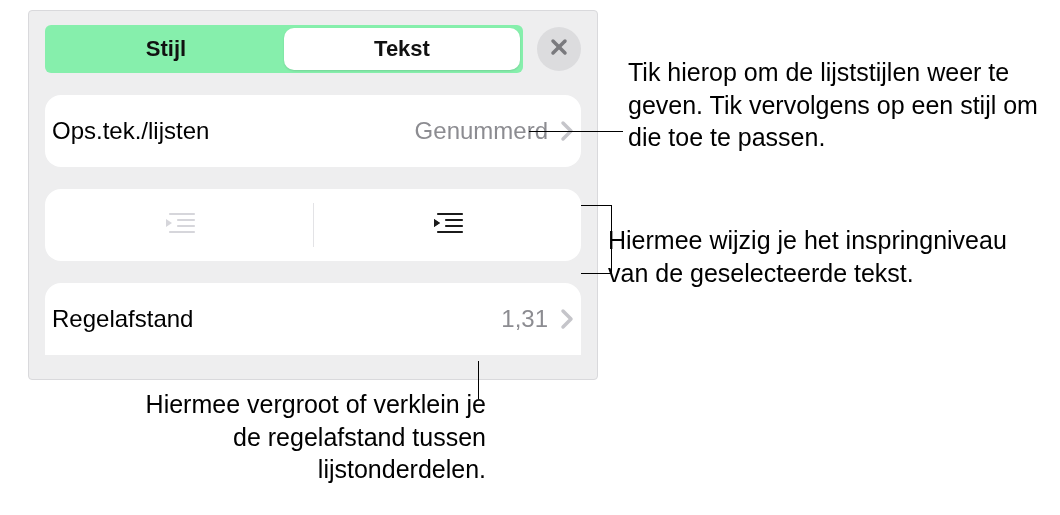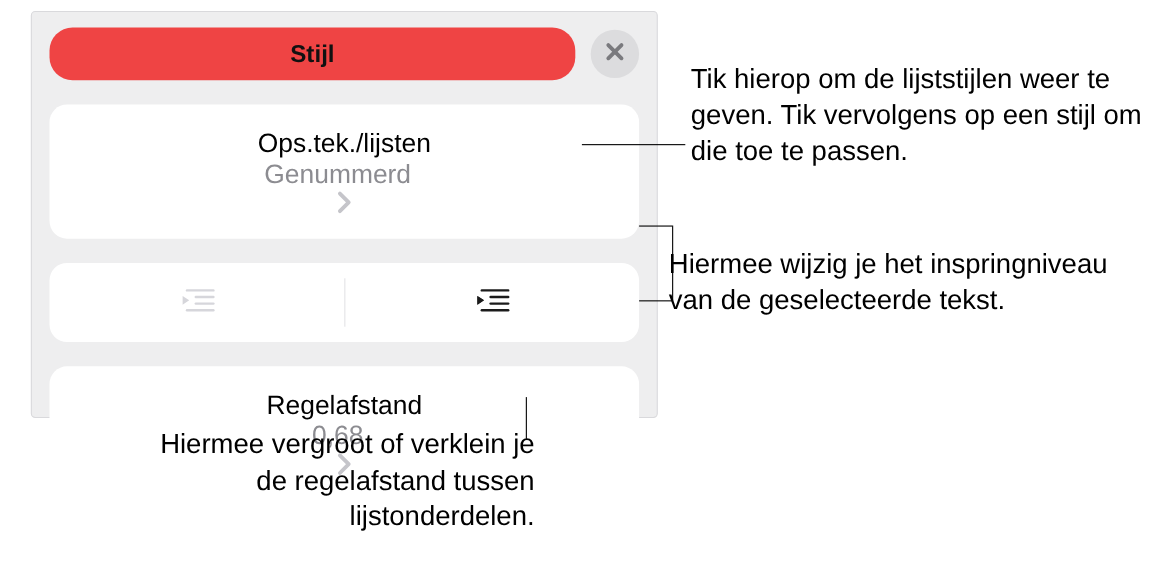--- a/index.html
+++ b/index.html
@@ -24,22 +24,22 @@
   }
   .header-row {
     display: flex;
     align-items: center;
     gap: 14px;
     margin-bottom: 22px;
   }
   .tabs {
     flex: 1;
     display: flex;
-    background: #ef4444;
-    border-radius: 21px;
+    background: #86efac;
+    border-radius: 6px;
     padding: 3px;
   }
   .tab {
     flex: 1;
     text-align: center;
     font-size: 22px;
     font-weight: 600;
     color: #111;
     padding: 8px 0;
     border-radius: 10px;
@@ -61,21 +61,20 @@
   }
   .close-btn svg { stroke: #7a7a7e; stroke-width: 3.5; stroke-linecap: round; }
   .row {
     background: #ffffff;
     border-radius: 16px;
     padding: 22px 7px;
     display: flex;
     align-items: center;
     margin-bottom: 22px;
     font-size: 24px;
-    flex-direction: column;
   }
   .row-label { color: #000; flex: 1; }
   .row-value { color: #8c8c91; margin-right: 12px; font-weight: 400; }
   .chevron { display: inline-flex; }
   .chevron svg { stroke: #c5c5ca; stroke-width: 3.5; fill: none; stroke-linecap: round; stroke-linejoin: round; }
   .indent-row {
     background: #ffffff;
     border-radius: 16px;
     margin-bottom: 22px;
     display: flex;
@@ -113,20 +112,21 @@
     background: #000;
   }
 </style>
 </head>
 <body>
 
 <div class="panel">
   <div class="header-row">
     <div class="tabs">
       <div class="tab">Stijl</div>
+      <div class="tab active">Tekst</div>
     </div>
     <div class="close-btn">
       <span>
         <svg width="18" height="18" viewBox="0 0 18 18">
             <line x1="3" y1="3" x2="15" y2="15"></line>
             <line x1="15" y1="3" x2="3" y2="15"></line>
           </svg>
       </span>
     </div>
   </div>
@@ -164,21 +164,21 @@
           <polygon points="2,13 8,9 8,17" stroke="none" transform="translate(2,0) scale(-1,1) translate(-10,0)"></polygon>
           <polygon points="4,13 10,9 10,17" stroke="none" transform="translate(0,0)" style="display:none"></polygon>
           <polygon points="4,9 10,13 4,17" stroke="none"></polygon>
         </svg>
       </span>
     </div>
   </div>
 
   <div class="row last">
     <span class="row-label">Regelafstand</span>
-    <span class="row-value">0,68</span>
+    <span class="row-value">1,31</span>
     <span class="chevron">
       <svg width="14" height="22" viewBox="0 0 14 22">
           <polyline points="3,3 11,11 3,19"></polyline>
         </svg>
     </span>
   </div>
 </div>
 
 <div class="leader" style="left:529px; top:131px; width:94px; height:1px;"></div>
 <div class="callout right" style="left:628px; top:56px; width:430px;">Tik hierop om de lijststijlen weer te geven. Tik vervolgens op een stijl om die toe te passen.</div>

